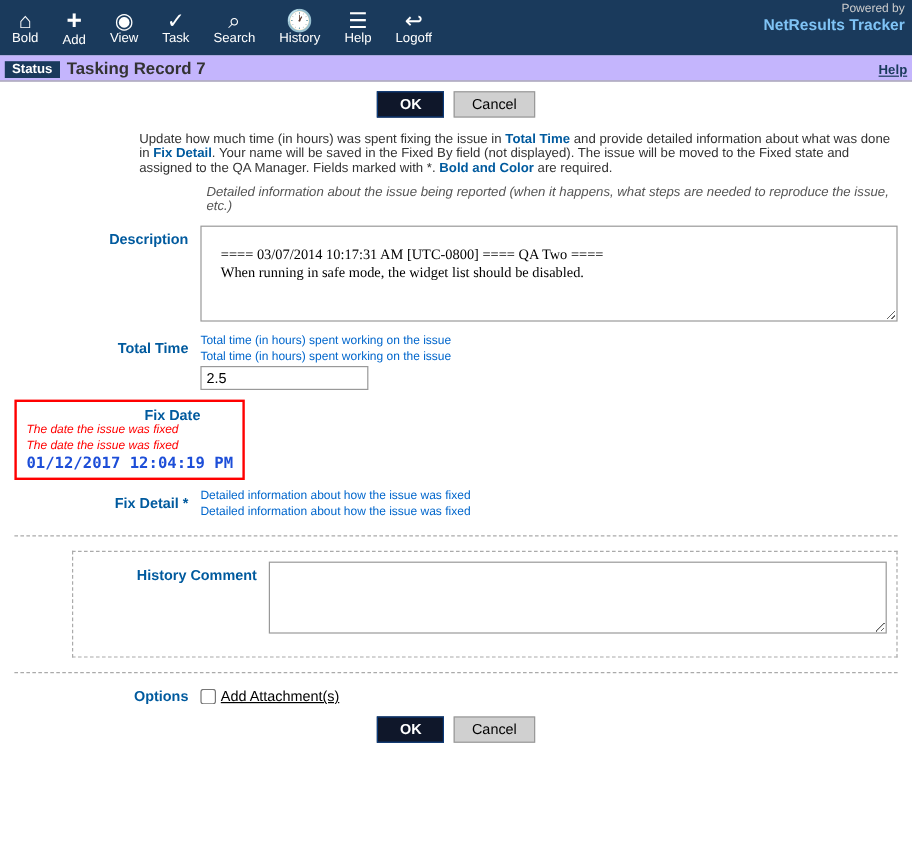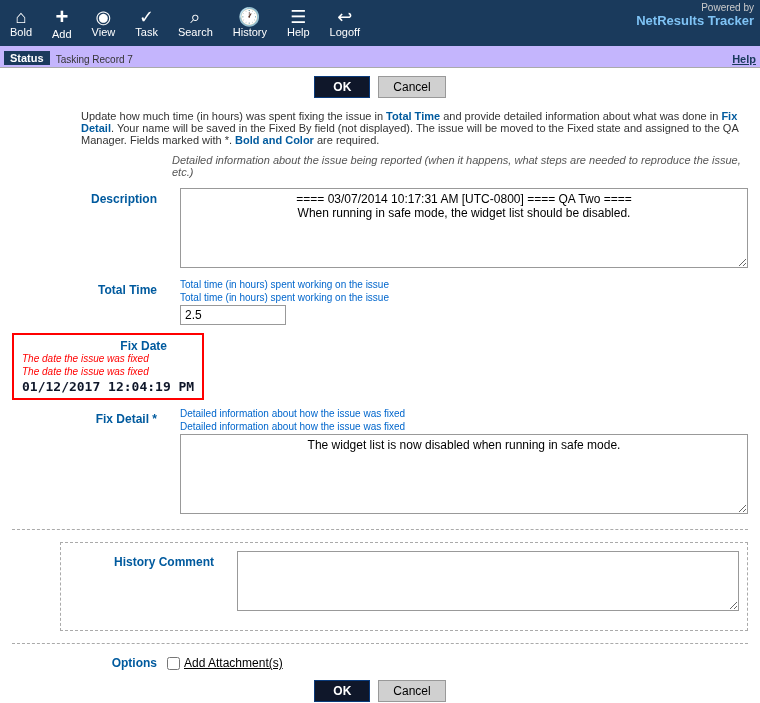--- a/index.html
+++ b/index.html
@@ -47,21 +47,21 @@
       height: 22px;
     }
     .status-badge {
       background: #1a3a5c;
       color: #fff;
       font-weight: bold;
       font-size: 11px;
       padding: 1px 6px;
       margin-right: 6px;
     }
-    .tasking-label { font-size: 10px; color: #333; }
+    .tasking-label { font-size: 14px; color: #333; font-weight: bold; }
     .help-link {
       margin-left: auto;
       color: #1a3a5c;
       font-size: 11px;
       font-weight: bold;
       text-decoration: underline;
       cursor: pointer;
     }
 
     
@@ -96,41 +96,40 @@
       background: #d0d0d0;
       color: #000;
       border: 1px solid #999;
       padding: 3px 14px;
       font-size: 12px;
       cursor: pointer;
     }
 
     
     .info-block {
-      margin-left: 69px;
+      margin-left: 104px;
       margin-bottom: 8px;
       font-size: 11px;
       color: #333;
     }
     .info-block .highlight { color: #005a9e; font-weight: bold; }
 
     .info-italic {
       margin-left: 160px;
       margin-bottom: 10px;
       font-size: 11px;
       color: #555;
       font-style: italic;
     }
 
     
     .form-row {
       display: flex;
       margin-bottom: 8px;
       align-items: flex-start;
-      gap: 13px;
     }
     .form-label {
       width: 155px;
       text-align: right;
       padding-right: 10px;
       padding-top: 4px;
       font-size: 12px;
       color: #005a9e;
       font-weight: bold;
       flex-shrink: 0;
@@ -141,46 +140,45 @@
       font-size: 10px;
       color: #0066cc;
       margin-bottom: 2px;
     }
     .field-hint.red { color: red; font-style: italic; }
 
     textarea.form-textarea {
       width: 100%;
       border: 1px solid #999;
       font-size: 12px;
-      font-family: Liberation Sans, sans-serif;
+      font-family: Liberation Serif, serif;
       resize: vertical;
-      padding: 3px;
-      text-align: center;
+      padding: 16px;
     }
     textarea.desc-area { height: 80px; }
     textarea.fix-area { height: 80px; }
     textarea.history-area { height: 60px; }
 
     input.form-input {
       border: 1px solid #999;
       font-size: 12px;
       padding: 2px 4px;
-      width: 106px;
+      width: 140px;
     }
 
     
     .fix-date-container {
       border: 2px solid red;
       padding: 4px 8px;
       display: inline-block;
     }
     .fix-date-value {
       font-size: 13px;
       font-weight: bold;
-      color: #0f172a;
+      color: #1d4ed8;
       font-family: monospace;
     }
 
     
     .section-divider {
       border: none;
       border-top: 1px dashed #aaa;
       margin: 12px 0;
     }
 
@@ -317,21 +315,20 @@
   </div>
 
   <div class="form-row">
     <div class="form-label">
       <span>Fix Detail</span>
       <span style="color:#005a9e;"> *</span>
     </div>
     <div class="form-field">
       <div class="field-hint">Detailed information about how the issue was fixed</div>
       <div class="field-hint">Detailed information about how the issue was fixed</div>
-      <textarea class="form-textarea fix-area" style="">The widget list is now disabled when running in safe mode.</textarea>
     </div>
   </div>
 
   <hr class="section-divider">
 
   <div class="outer-dashed">
     <div class="form-row">
       <div class="form-label">History Comment</div>
       <div class="form-field">
         <textarea class="form-textarea history-area" style=""></textarea>

